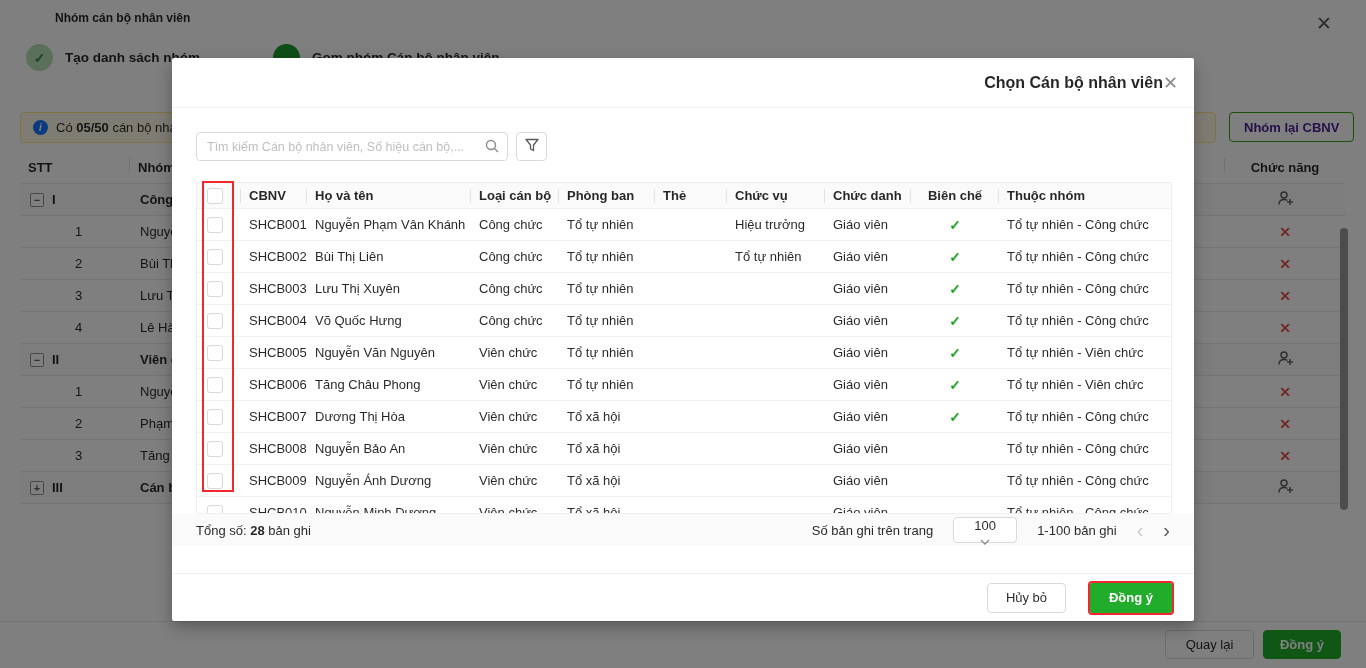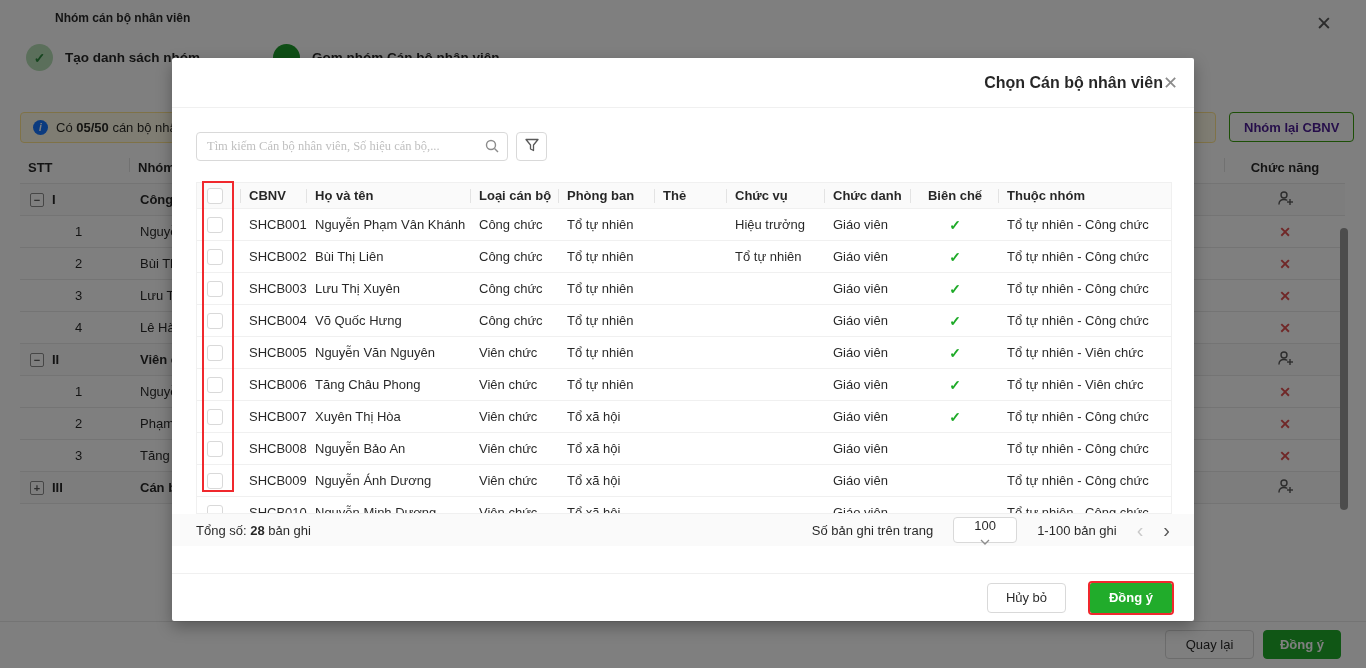--- a/index.html
+++ b/index.html
@@ -38,21 +38,21 @@
   .bg-ok { position:absolute; left:1263px; top:630px; width:78px; height:29px; }
 
   
   .overlay { position:absolute; inset:0; background:rgba(0,0,0,.5); z-index:10; }
   .modal { position:absolute; left:172px; top:58px; width:1022px; height:563px; background:#fff; border-radius:2px; box-shadow:0 6px 16px rgba(0,0,0,.3); z-index:20; }
   .m-header { height:50px; display:flex; align-items:center; justify-content:flex-end; padding:0 16px; border-bottom:1px solid #f0f0f0; }
   .m-title { font-size:16px; font-weight:700; }
   .m-close { font-size:18px; color:#8c8c8c; cursor:pointer; }
   .m-search-row { display:flex; gap:8px; margin:24px 24px 0; }
   .search-wrap { position:relative; width:312px; }
-  .search-wrap input { width:100%; height:29px; border:1px solid #d9d9d9; border-radius:4px; padding:0 30px 0 10px; font-size:12.5px; font-family:Liberation Serif, serif; color:rgba(0,0,0,.85); }
+  .search-wrap input { width:100%; height:29px; border:1px solid #d9d9d9; border-radius:4px; padding:0 30px 0 10px; font-size:12.5px; font-family:Liberation Sans, sans-serif; color:rgba(0,0,0,.85); }
   .search-wrap input::placeholder { color:#bfbfbf; }
   .search-ic { position:absolute; right:9px; top:7px; }
   .filter-btn { width:31px; height:29px; border:1px solid #d9d9d9; border-radius:4px; background:#fff; display:flex; align-items:center; justify-content:center; cursor:pointer; }
 
   .m-table { position:absolute; left:24px; top:124px; width:976px; height:332px; border:1px solid #f0f0f0; overflow:hidden; }
   .mtr { display:flex; align-items:center; height:32px; border-bottom:1px solid #f0f0f0; font-size:13px; }
   .mtr.hdr { height:26px; background:#fafafa; font-weight:700; }
   .mc { padding-left:8px; overflow:hidden; white-space:nowrap; position:relative; height:100%; display:flex; align-items:center; }
   .hdr .mc::after { content:""; position:absolute; right:0; top:6px; height:14px; width:1px; background:#e3e3e3; }
   .hdr .mc:last-child::after { display:none; }
@@ -341,21 +341,21 @@
             <div class="mc c-ten">
               <span class="tencheck">✓</span>
             </div>
             <div class="mc c-grp">Tổ tự nhiên - Viên chức</div>
           </div>
           <div class="mtr">
             <div class="mc c-cb">
               <span class="cb"></span>
             </div>
             <div class="mc c-code">SHCB007</div>
-            <div class="mc c-name">Xuyên Thị Hòa</div>
+            <div class="mc c-name">Dương Thị Hòa</div>
             <div class="mc c-type">Viên chức</div>
             <div class="mc c-dept">Tổ xã hội</div>
             <div class="mc c-card"></div>
             <div class="mc c-pos"></div>
             <div class="mc c-title">Giáo viên</div>
             <div class="mc c-ten">
               <span class="tencheck">✓</span>
             </div>
             <div class="mc c-grp">Tổ tự nhiên - Công chức</div>
           </div>

